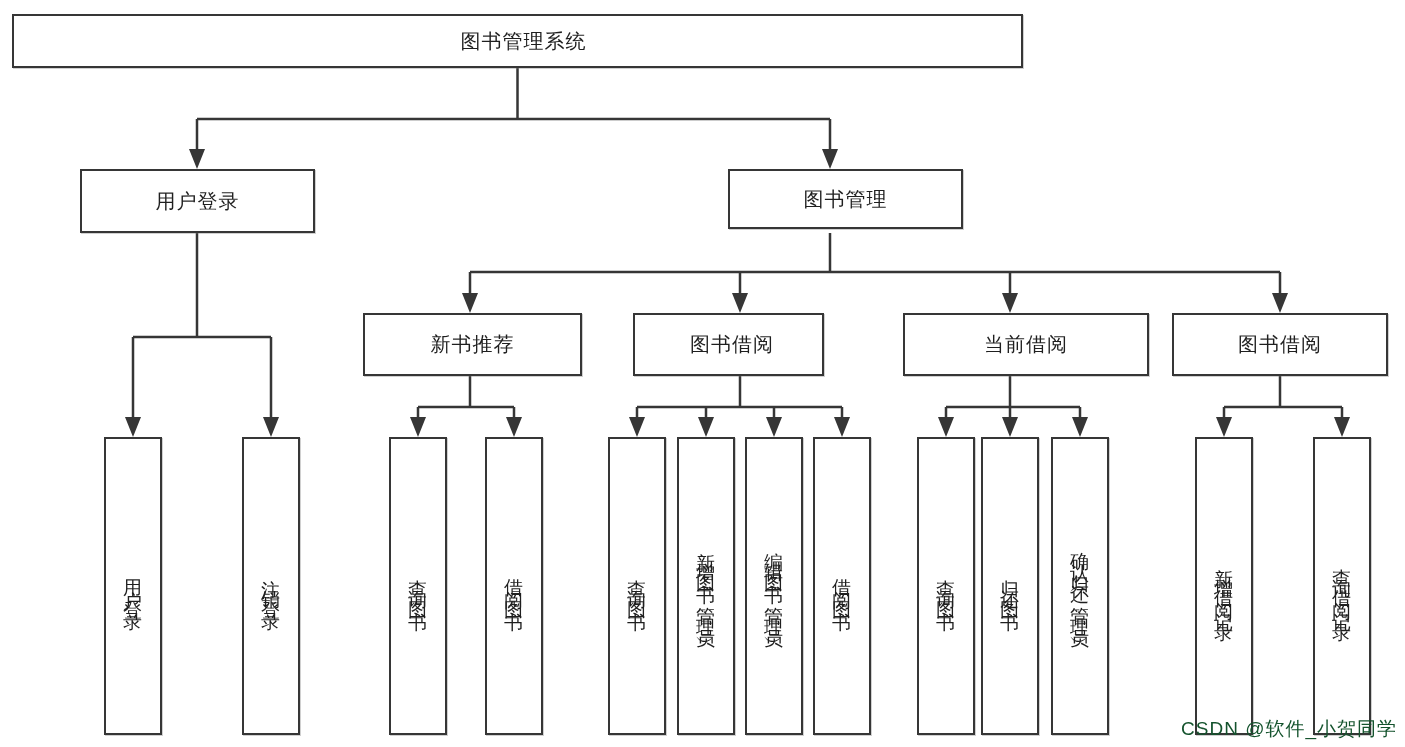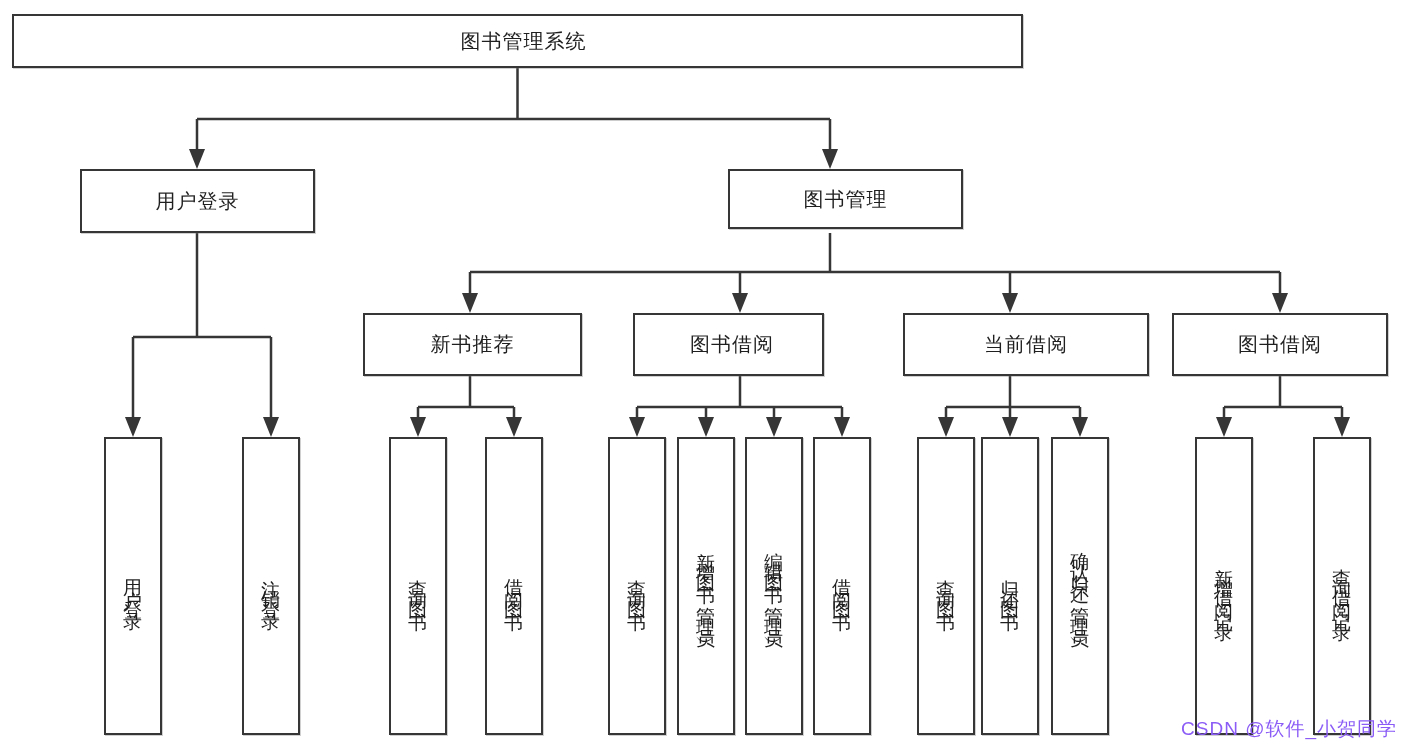--- a/index.html
+++ b/index.html
@@ -53,21 +53,21 @@
   .leaf{top:437px;width:58px;height:298px;}
   .l-1{left:104px;}  .l-2{left:242px;}
   .l-3{left:389px;}  .l-4{left:485px;}
   .l-5{left:608px;}  .l-6{left:677px;}  .l-7{left:745px;}  .l-8{left:813px;}
   .l-9{left:917px;}  .l-10{left:981px;} .l-11{left:1051px;}
   .l-12{left:1195px;}.l-13{left:1313px;}
   .watermark{
     position:absolute;
     right:8px;bottom:5px;
     font-size:19px;
-    color:#8b5cf6;
+    color:#14532d;
     letter-spacing:1px;
     pointer-events:none;
   }
 </style>
 </head>
 <body>
 
 <div class="stage">
 
   <svg class="wires" viewBox="0 0 1405 747" xmlns="http://www.w3.org/2000/svg">

